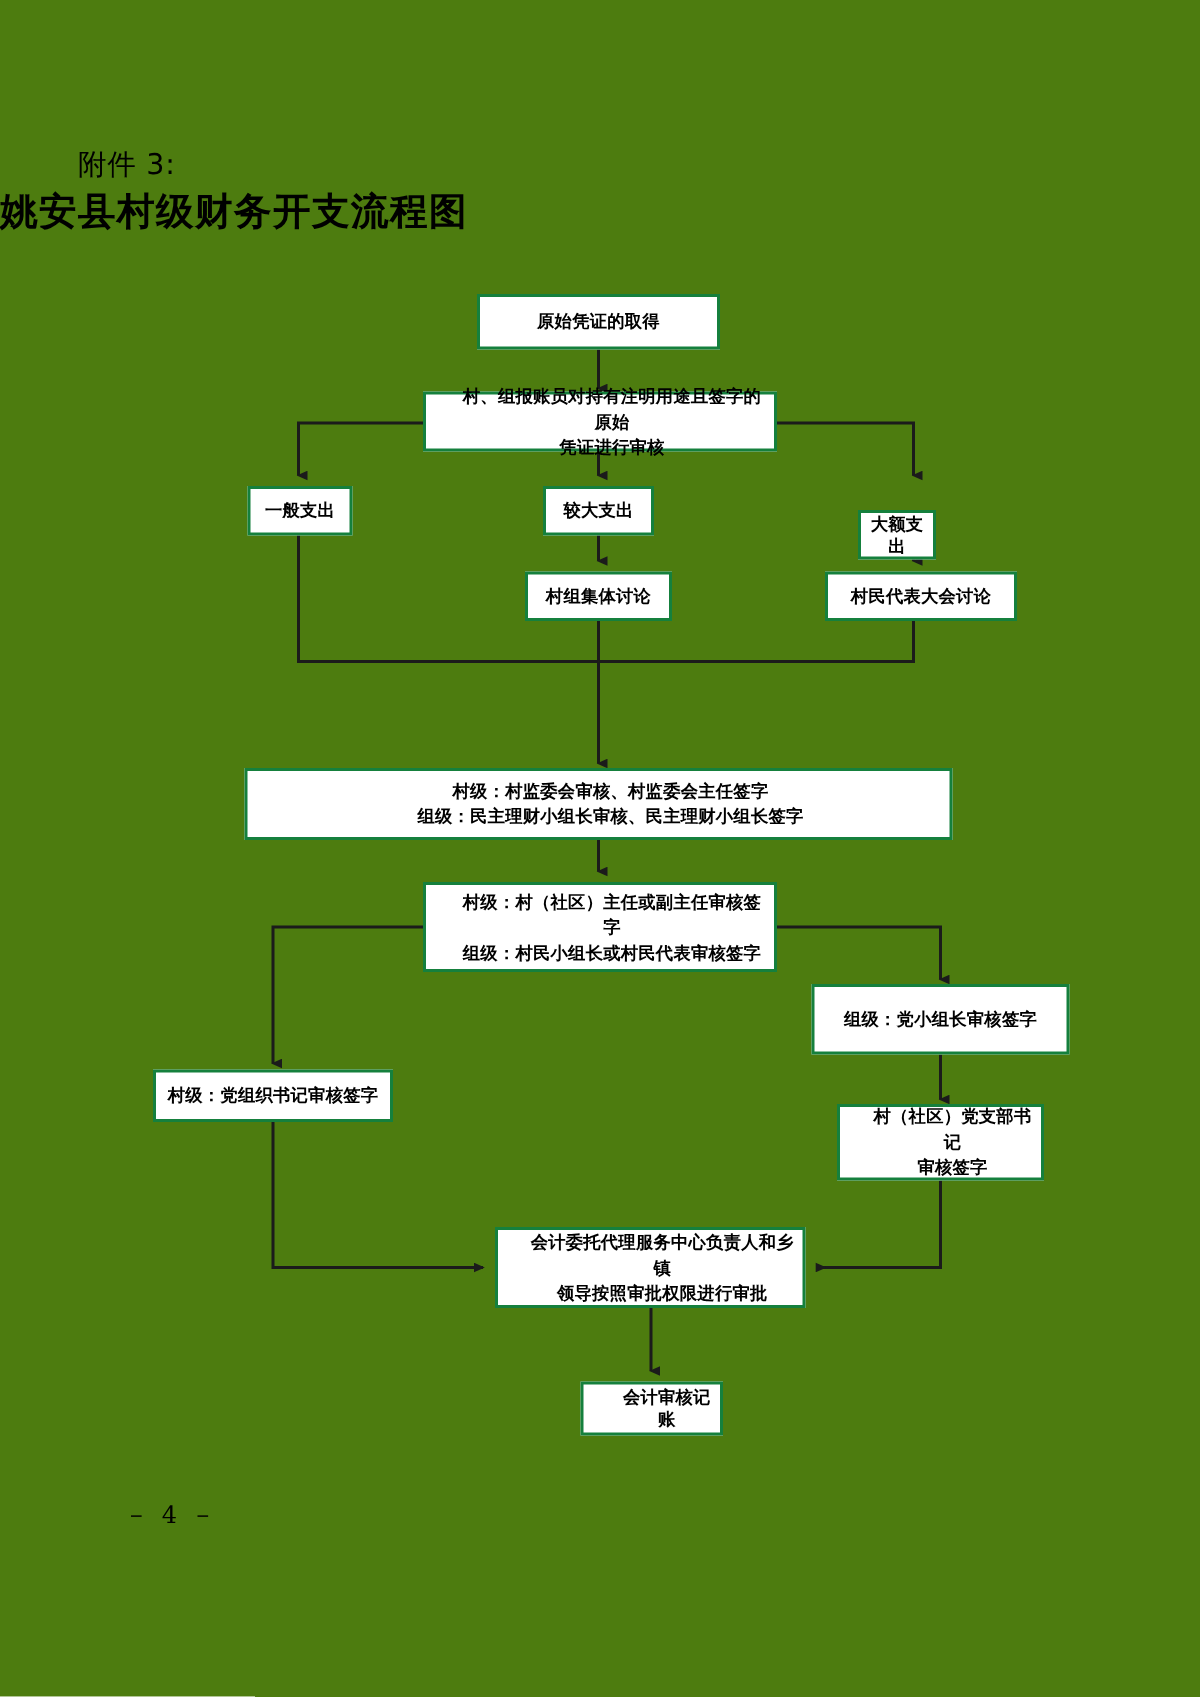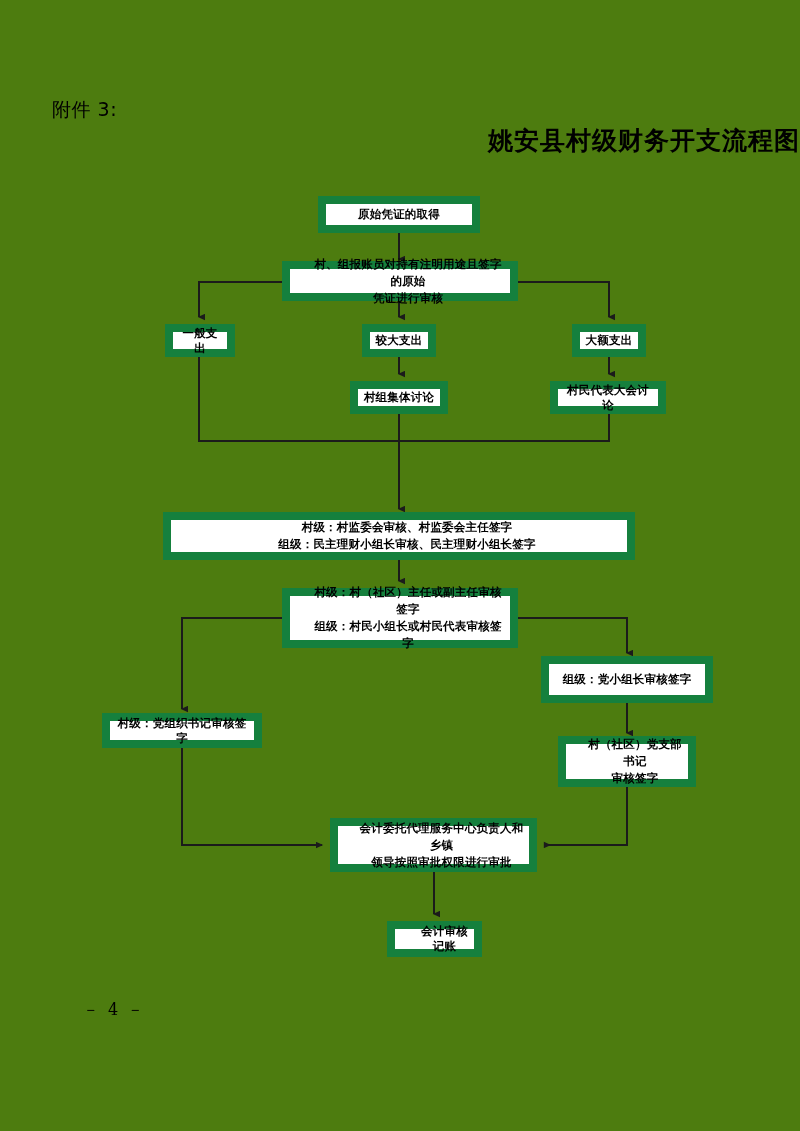--- a/index.html
+++ b/index.html
@@ -25,21 +25,21 @@
     font-size: 19px;
     font-family: "DejaVu Sans", "Liberation Sans", sans-serif;
     letter-spacing: 0.5px;
     white-space: nowrap;
   }
   .doc-title {
     position: absolute;
     left: 0;
     top: 124px;
     width: 800px;
-    text-align: right;
+    text-align: left;
     font-size: 25px;
     font-weight: bold;
     font-family: "DejaVu Serif", "Liberation Serif", serif;
     letter-spacing: 1px;
   }
   .page-footer {
     position: absolute;
     left: 0;
     top: 1000px;
     width: 228px;
@@ -51,21 +51,21 @@
   #flow {
     position: absolute;
     left: 0;
     top: 0;
     width: 800px;
     height: 1131px;
   }
   .node {
     position: absolute;
     box-sizing: border-box;
-    border: 8px solid #15803d;
+    border: 2px solid #15803d;
     background: #ffffff;
     display: flex;
     align-items: center;
     justify-content: center;
     text-align: center;
     font-weight: bold;
     font-size: 11.5px;
     line-height: 15px;
     font-family: "DejaVu Sans", "Liberation Sans", sans-serif;
     letter-spacing: 0.2px;
@@ -134,25 +134,25 @@
 
   <div class="node" style="left:318px; top:196px; width:162px; height:37px;">原始凭证的取得</div>
 
   <div class="node two-line" style="left:282px; top:261px; width:236px; height:40px;">村、组报账员对持有注明用途且签字的原始
 凭证进行审核</div>
 
   <div class="node" style="left:165px; top:324px; width:70px; height:33px;">一般支出</div>
 
   <div class="node" style="left:362px; top:324px; width:74px; height:33px;">较大支出</div>
 
-  <div class="node" style="left:572px; top:324px; width:74px; height:33px;">大额支出</div>
+  <div class="node" style="left:572px; top:340px; width:52px; height:33px;">大额支出</div>
 
   <div class="node" style="left:350px; top:381px; width:98px; height:33px;">村组集体讨论</div>
 
-  <div class="node" style="left:550px; top:381px; width:116px; height:33px;">村民代表大会讨论</div>
+  <div class="node" style="left:550px; top:381px; width:128px; height:33px;">村民代表大会讨论</div>
 
   <div class="node two-line" style="left:163px; top:512px; width:472px; height:48px;">村级：村监委会审核、村监委会主任签字
 组级：民主理财小组长审核、民主理财小组长签字</div>
 
   <div class="node two-line" style="left:282px; top:588px; width:236px; height:60px;">村级：村（社区）主任或副主任审核签字
 组级：村民小组长或村民代表审核签字</div>
 
   <div class="node" style="left:541px; top:656px; width:172px; height:47px;">组级：党小组长审核签字</div>
 
   <div class="node two-line" style="left:558px; top:736px; width:138px; height:51px;">村（社区）党支部书记

